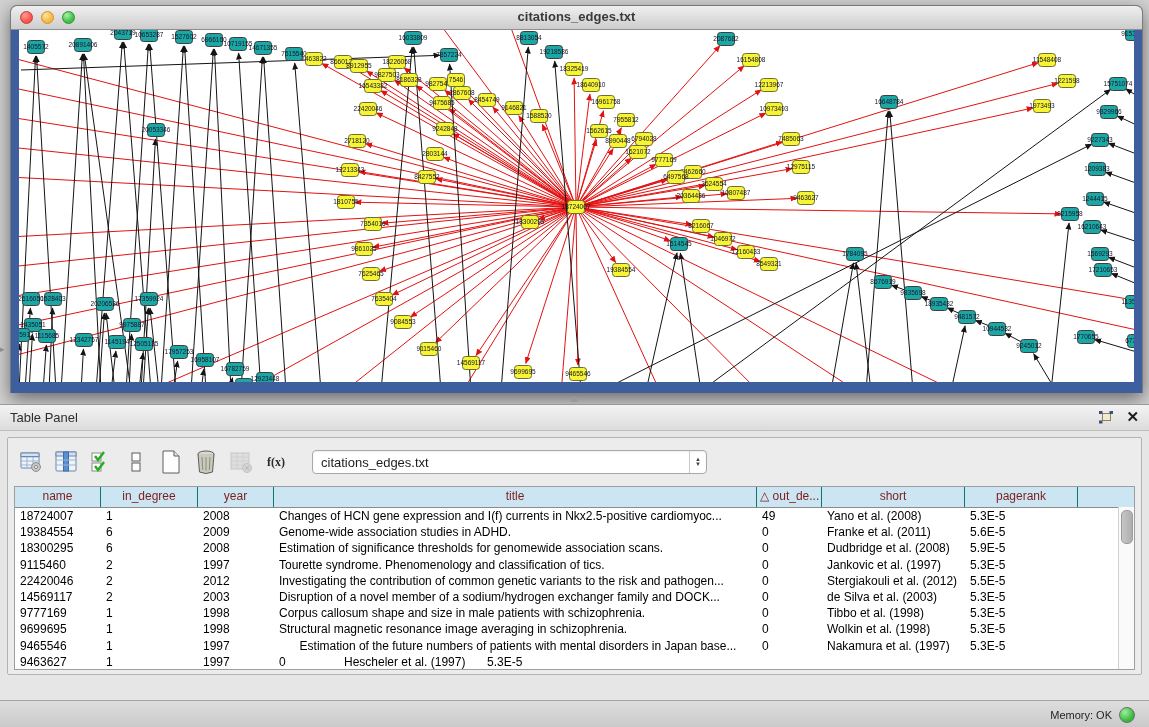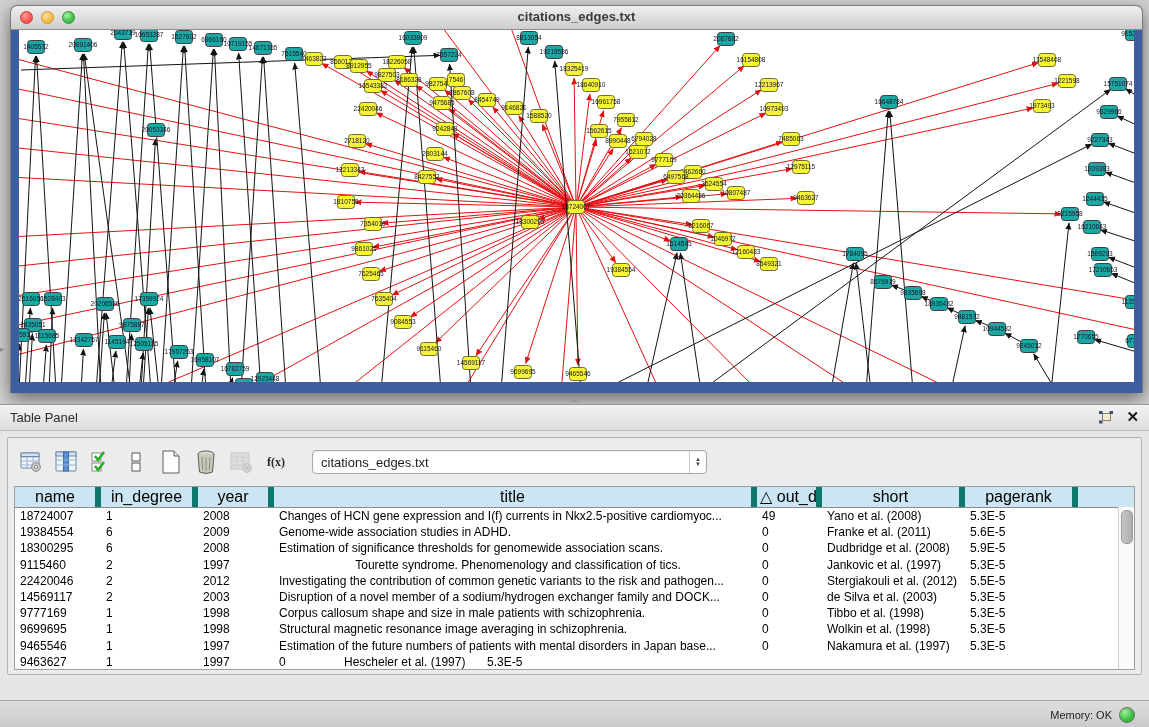--- a/index.html
+++ b/index.html
@@ -32,21 +32,21 @@
   #panel-inner{position:absolute;left:7px;top:32px;width:1133px;height:236px;background:#ececec;border:1px solid #b3b3b3;border-radius:2px}
   #tp-toolbar{display:flex;align-items:center;gap:9px;padding:8px 0 0 10px;height:32px}
   .tbtn{width:26px;height:26px;display:flex;align-items:center;justify-content:center}
   #fx-label{font-size:12px;font-weight:bold;color:#2b2b2b;font-family:"Liberation Serif",serif}
   #table-selector{margin-left:14px;width:393px;height:22px;background:#fff;border:1px solid #a9a9a9;border-radius:4px;display:flex;align-items:center;box-shadow:inset 0 1px 2px rgba(0,0,0,.08)}
   #table-selector-value{flex:1;font-size:13px;color:#1d1d1d;padding-left:8px}
   #selector-arrows{width:16px;height:100%;border-left:1px solid #c9c9c9;display:flex;flex-direction:column;align-items:center;justify-content:center;font-size:6px;color:#444;line-height:5px}
 
   #table-wrap{position:absolute;left:6px;top:48px;width:1119px;height:182px;background:#fff;border:1px solid #9e9e9e;overflow:hidden}
   #thead{display:flex;height:20px;border-bottom:1px solid #8b8b8b;background:#cbe6f2}
-  .hcell{box-sizing:border-box;border-right:6px solid #0f766e;font-size:16px;color:#000000;text-align:center;line-height:19px;background:#cbe6f2;overflow:hidden;white-space:nowrap}
+  .hcell{box-sizing:border-box;border-right:1px solid #0f766e;font-size:12px;color:#7f1d1d;text-align:center;line-height:19px;background:#cbe6f2;overflow:hidden;white-space:nowrap}
   #tbody{position:relative}
   .trow{display:flex;height:16.2px;line-height:16.2px}
   .tcell{box-sizing:border-box;font-size:12px;color:#000;padding-left:5px;overflow:hidden;white-space:nowrap}
   #vscroll{position:absolute;right:0;top:20px;bottom:0;width:15px;background:#fafafa;border-left:1px solid #d0d0d0}
   #vscroll-thumb{position:absolute;left:2px;top:3px;width:10px;height:32px;border-radius:5px;background:linear-gradient(90deg,#c6c6c6,#aeaeae);border:1px solid #9b9b9b}
 
   #tab-bar{position:absolute;left:0;right:0;top:273px;display:flex;justify-content:center}
   #seg{display:flex;border:1px solid #9a9a9a;border-radius:5px;overflow:hidden;background:#fcfcfc;box-shadow:0 1px 1px rgba(255,255,255,.7)}
   .seg-tab{font-size:13px;padding:2px 13px;color:#161616;border-left:1px solid #b5b5b5;background:linear-gradient(#fefefe,#f1f1f1)}
   .seg-tab:first-child{border-left:none}
@@ -807,21 +807,21 @@
             <div class="tcell" style="width: 76px;">2008</div>
             <div class="tcell" style="width: 483px;">Estimation of significance thresholds for genomewide association scans.</div>
             <div class="tcell" style="width: 65px;">0</div>
             <div class="tcell" style="width: 143px;">Dudbridge et al. (2008)</div>
             <div class="tcell" style="width: 113px;">5.9E-5</div>
           </div>
           <div class="trow">
             <div class="tcell" style="width: 86px;">9115460</div>
             <div class="tcell" style="width: 97px;">2</div>
             <div class="tcell" style="width: 76px;">1997</div>
-            <div class="tcell" style="width: 483px; text-align: center;">Tourette syndrome. Phenomenology and classification of tics.</div>
+            <div class="tcell" style="width: 483px;">Tourette syndrome. Phenomenology and classification of tics.</div>
             <div class="tcell" style="width: 65px;">0</div>
             <div class="tcell" style="width: 143px;">Jankovic et al. (1997)</div>
             <div class="tcell" style="width: 113px;">5.3E-5</div>
           </div>
           <div class="trow">
             <div class="tcell" style="width: 86px;">22420046</div>
             <div class="tcell" style="width: 97px;">2</div>
             <div class="tcell" style="width: 76px;">2012</div>
             <div class="tcell" style="width: 483px;">Investigating the contribution of common genetic variants to the risk and pathogen...</div>
             <div class="tcell" style="width: 65px;">0</div>
@@ -852,21 +852,21 @@
             <div class="tcell" style="width: 76px;">1998</div>
             <div class="tcell" style="width: 483px;">Structural magnetic resonance image averaging in schizophrenia.</div>
             <div class="tcell" style="width: 65px;">0</div>
             <div class="tcell" style="width: 143px;">Wolkin et al. (1998)</div>
             <div class="tcell" style="width: 113px;">5.3E-5</div>
           </div>
           <div class="trow">
             <div class="tcell" style="width: 86px;">9465546</div>
             <div class="tcell" style="width: 97px;">1</div>
             <div class="tcell" style="width: 76px;">1997</div>
-            <div class="tcell" style="width: 483px;">Estimation of the future numbers of patients with mental disorders in Japan base...</div>
+            <div class="tcell" style="width: 483px; text-align: center;">Estimation of the future numbers of patients with mental disorders in Japan base...</div>
             <div class="tcell" style="width: 65px;">0</div>
             <div class="tcell" style="width: 143px;">Nakamura et al. (1997)</div>
             <div class="tcell" style="width: 113px;">5.3E-5</div>
           </div>
           <div class="trow">
             <div class="tcell" style="width: 86px;">9463627</div>
             <div class="tcell" style="width: 97px;">1</div>
             <div class="tcell" style="width: 76px;">1997</div>
             <div class="tcell" style="width: 65px;">0</div>
             <div class="tcell" style="width: 143px;">Hescheler et al. (1997)</div>

